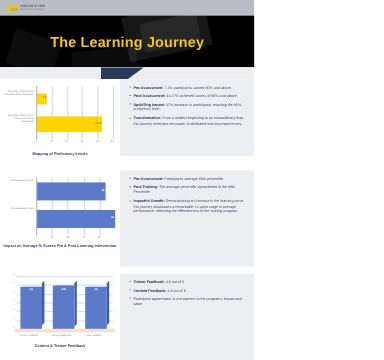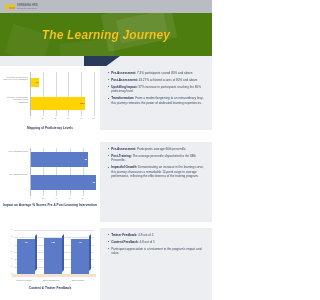--- a/index.html
+++ b/index.html
@@ -35,23 +35,22 @@
   .logo-txt{ line-height:1.25; }
   .logo-name{ font-size:2.6px; font-weight:bold; color:#5d6370; letter-spacing:.15px;}
   .logo-tag{ font-size:2px; color:#6e7480; letter-spacing:.1px;}
 
   
   .hero{
     position:absolute; left:0; top:13px; width:212px; height:43px;
     background:
       linear-gradient(180deg, rgba(42,58,92,.90), rgba(42,58,92,.90)),
       linear-gradient(115deg,#7d8ba3 0%,#5d6b85 22%,#8e99ad 40%,#6b7governor 41%,#5b6a85 60%,#8b97ab 78%,#66758f 100%);
-    background-color:#4d7c0f;
+    background-color:#000000;
     overflow:hidden;
-    font-style:italic;
   }
   .hero .deskshape{
     position:absolute; border-radius:2px; background:rgba(255,255,255,.06);
   }
   .hero .d1{ left:104px; top:-6px; width:70px; height:38px; transform:rotate(-12deg); background:rgba(255,255,255,.09);}
   .hero .d2{ left:118px; top:2px; width:48px; height:24px; transform:rotate(-12deg); background:rgba(255,255,255,.07);}
   .hero .d3{ left:8px;  top:16px; width:40px; height:30px; transform:rotate(18deg); background:rgba(255,255,255,.05);}
   .hero .d4{ left:60px; top:28px; width:54px; height:18px; transform:rotate(-6deg); background:rgba(255,255,255,.045);}
   .hero-title{
     position:absolute; left:0; top:0; width:212px; height:43px;

